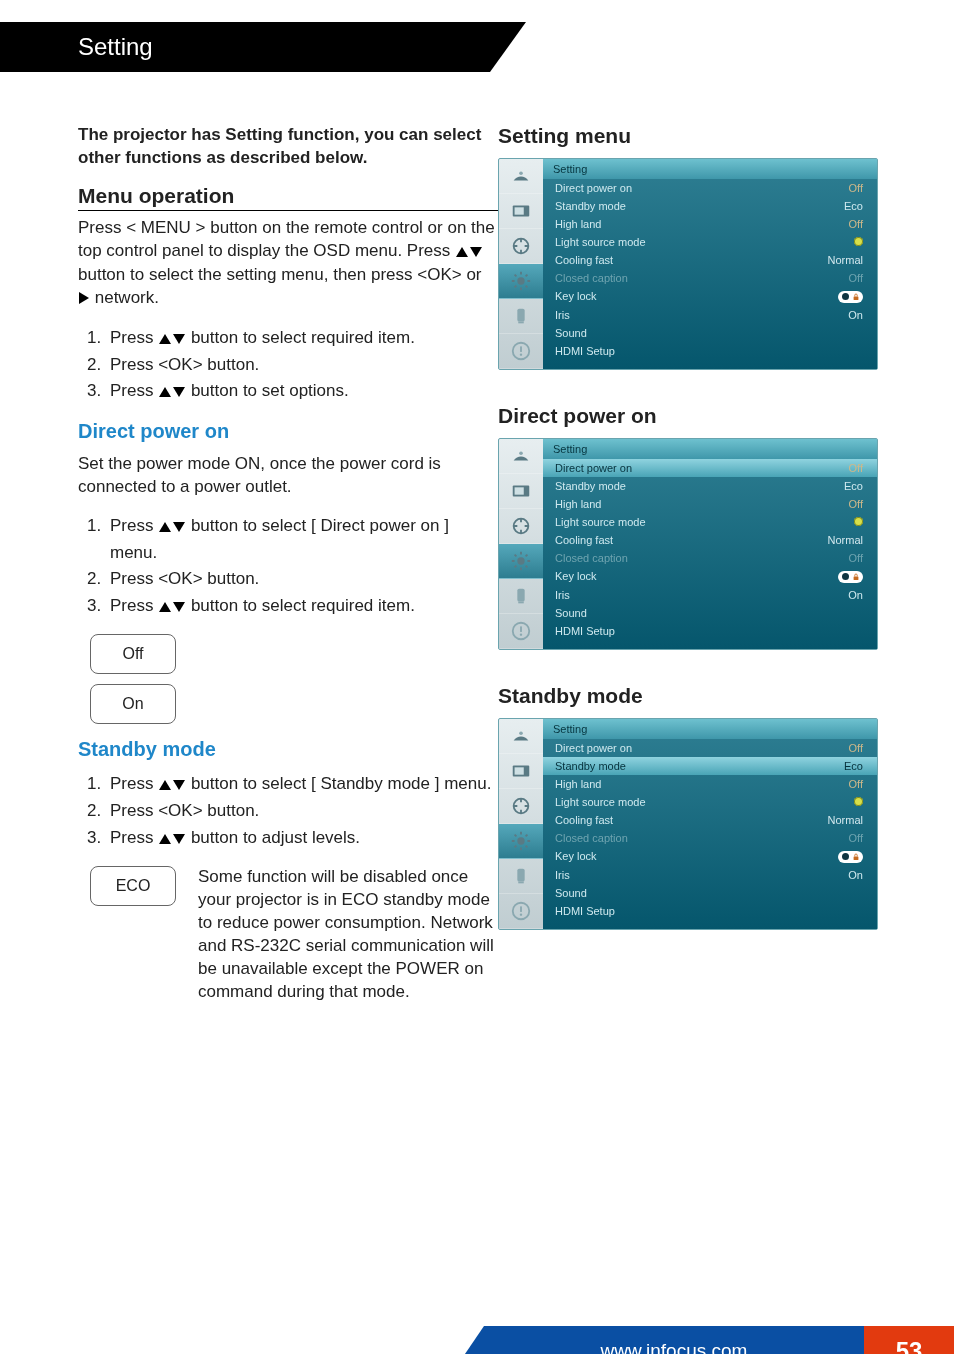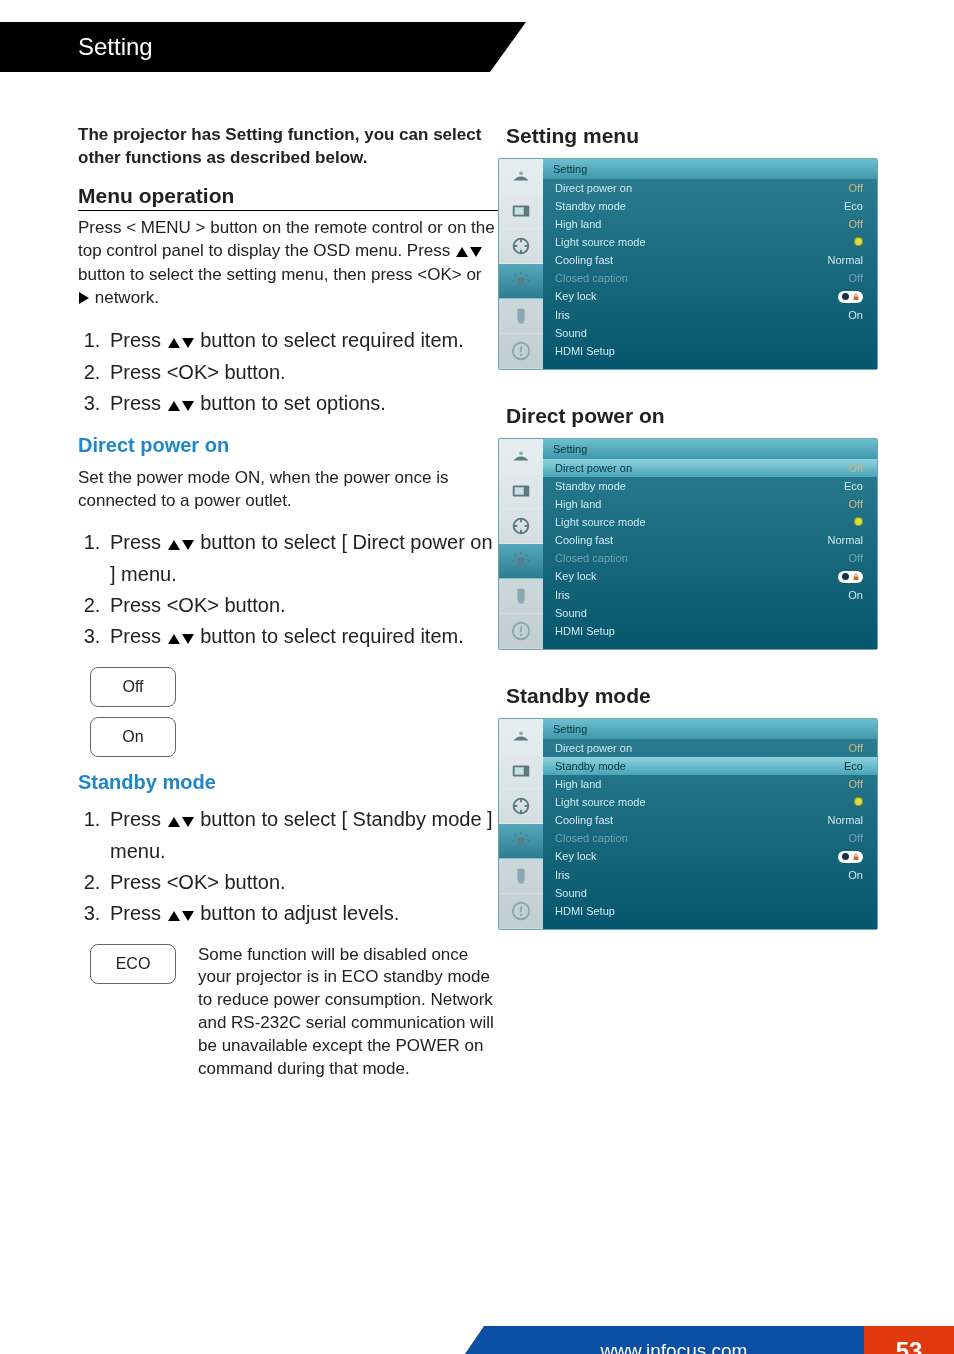--- a/index.html
+++ b/index.html
@@ -10,26 +10,26 @@
 .hdr-left:after{content:"";position:absolute;right:-36px;top:0;border-top:50px solid #000;border-right:36px solid transparent}
 .cols{display:flex;padding:52px 76px 0 78px}
 .col-l{flex:1.05}
 .col-r{flex:0.95}
 .p{font-size:17px;line-height:1.35;margin-bottom:14px}
 .bold{font-weight:600}
 .h2{font-size:21px;margin:6px 0 6px 0}
 .rule{border-bottom:1.5px solid #000;padding-bottom:2px}
 .h3{font-size:20px;color:#1f87c9;margin:14px 0 10px 0}
 ol{padding-left:22px;margin:8px 0 14px 6px}
-ol li{font-size:20px;line-height:1.55;padding-left:4px}
+ol li{font-size:17px;line-height:1.55;padding-left:4px}
 .arrows{display:inline-block;vertical-align:-1px}
 .opt-row{display:flex;align-items:flex-start;gap:22px;margin:10px 0 6px 12px}
 .opt-box{border:1.5px solid #666;border-radius:8px;min-width:86px;text-align:center;padding:10px 6px;font-size:16px}
 .opt-desc{font-size:17px;line-height:1.35;flex:1}
-.rtitle{font-size:21px;margin:0 0 10px 8px}
+.rtitle{font-size:21px;margin:0 0 10px 0}
 .menu{border:1px solid #6aa4ae;width:100%;background:linear-gradient(#e7eef0,#c0cdd1);border-radius:2px;display:flex;font-size:11px;color:#0a2d3a;margin-bottom:34px}
 .menu .icons{width:44px;display:flex;flex-direction:column}
 .menu .ico{height:35px;display:flex;align-items:center;justify-content:center;border-bottom:1px solid rgba(255,255,255,.25)}
 .ico svg{width:22px;height:22px}
 .ico.sel{background:linear-gradient(#55a8bb,#2d7d90)}
 .menu .body{flex:1;background:linear-gradient(#2f7f93,#05566c);color:#cfe9ef}
 .mtitle{background:linear-gradient(#6ec1cf,#3f97aa);color:#06353f;padding:4px 10px;font-size:11px}
 .mrow{display:flex;justify-content:space-between;padding:3px 14px 3px 12px}
 .mrow.hl{background:linear-gradient(#8fd3df,#49a4b6);color:#06323d}
 .mrow.disabled{color:#6fa4b0}
@@ -65,21 +65,21 @@
       <p class="p">
         <span>Press &lt; MENU &gt; button on the remote control or on the top control panel to display the OSD menu. Press </span><span class="arrows"><span class="uarr"></span><span class="darr"></span></span><span> button to select the setting menu, then press &lt;OK&gt; or </span><span class="arrows"><span class="rarr"></span></span><span> network.</span>
       </p>
       <ol>
         <li><span>Press </span><span class="arrows"><span class="uarr"></span><span class="darr"></span></span><span> button to select required item.</span></li>
         <li>Press &lt;OK&gt; button.</li>
         <li><span>Press </span><span class="arrows"><span class="uarr"></span><span class="darr"></span></span><span> button to set options.</span></li>
       </ol>
 
       <h3 class="h3">Direct power on</h3>
-      <p class="p">Set the power mode ON, when the power once is connected to a power outlet.</p>
+      <p class="p">Set the power mode ON, once the power cord is connected to a power outlet.</p>
       <ol>
         <li><span>Press </span><span class="arrows"><span class="uarr"></span><span class="darr"></span></span><span> button to select [ Direct power on ] menu.</span></li>
         <li>Press &lt;OK&gt; button.</li>
         <li><span>Press </span><span class="arrows"><span class="uarr"></span><span class="darr"></span></span><span> button to select required item.</span></li>
       </ol>
       <div class="opt-row">
         <div class="opt-box">Off</div>
       </div>
       <div class="opt-row">
         <div class="opt-box">On</div>

